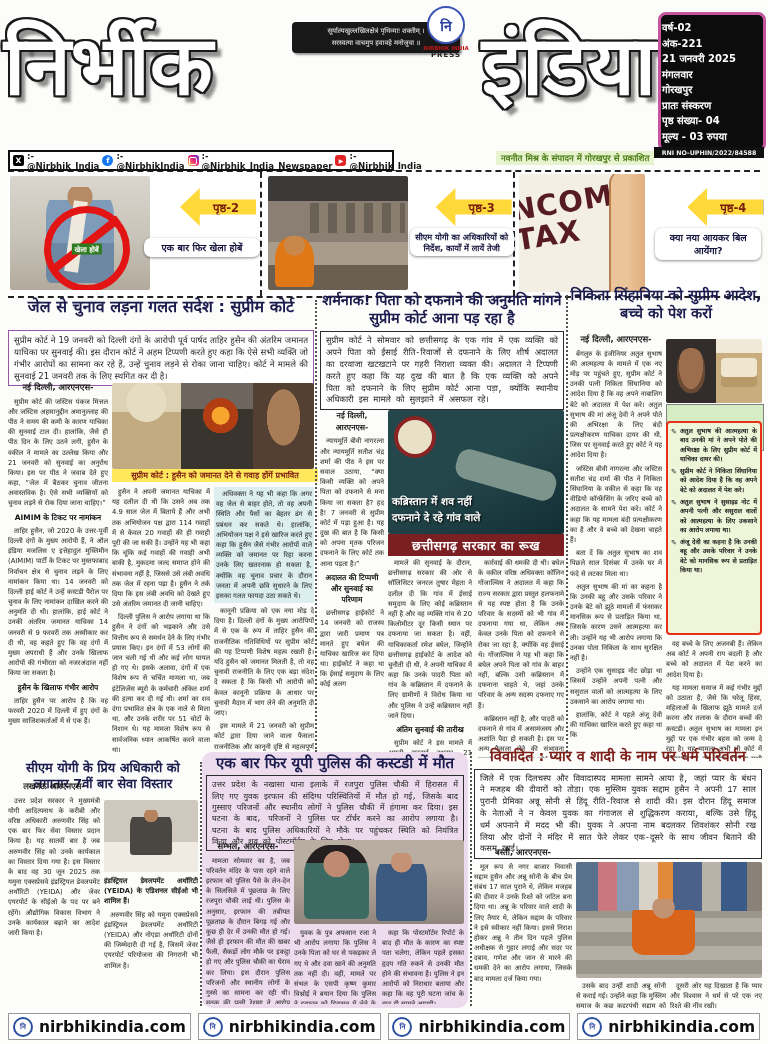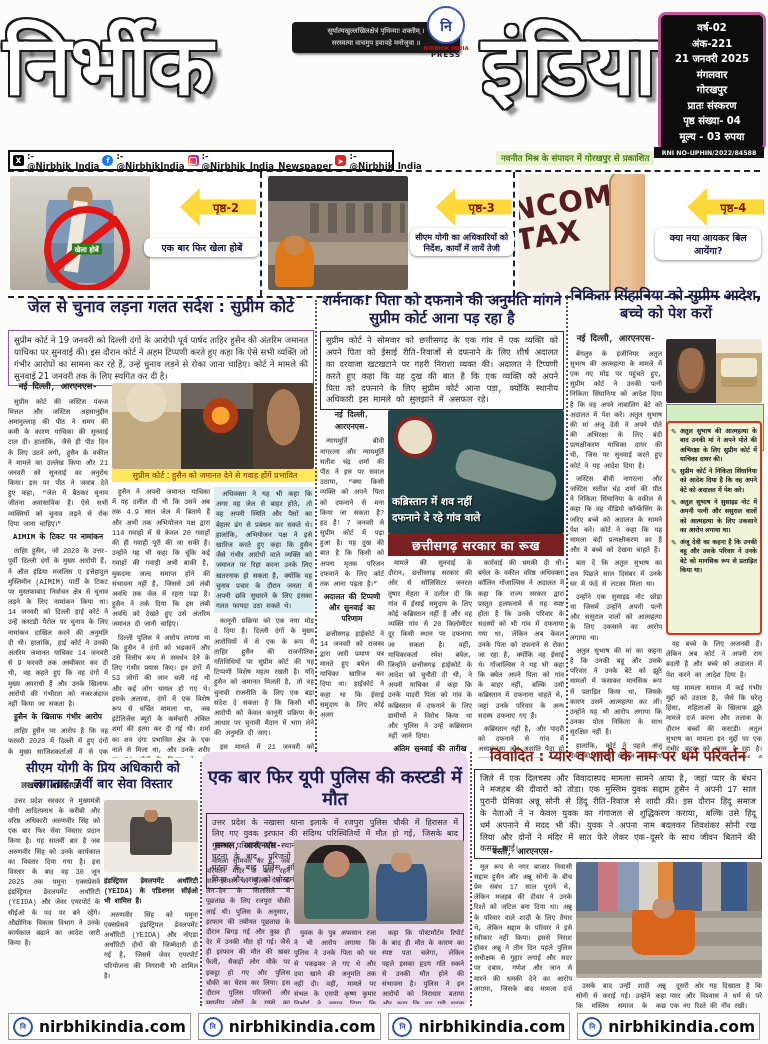--- a/index.html
+++ b/index.html
@@ -12,21 +12,21 @@
                   0 -2px 0 #1a1a1a,0 2px 0 #1a1a1a,-2px 0 0 #1a1a1a,2px 0 0 #1a1a1a,6px 7px 3px rgba(40,40,40,.5);font-family:Liberation Mono, monospace;}
   .shloka{position:absolute;left:292px;top:22px;width:160px;background:#181818;color:#f5f5f5;border-radius:4px;
       font-size:6.8px;line-height:1.7;text-align:center;padding:4px 4px;z-index:3;box-shadow:2px 2px 2px rgba(0,0,0,.4);}
   .press-logo{position:absolute;left:420px;top:6px;width:52px;text-align:center;z-index:3;}
   .press-circle{width:34px;height:34px;margin:0 auto;border-radius:50%;background:#fff;border:2px solid #3a55b4;
       display:flex;align-items:center;justify-content:center;font-weight:bold;color:#2a3fa0;font-size:14px;}
   .press-name{font-size:5.5px;font-weight:bold;color:#c01818;margin-top:1px;}
   .press-sub{font-size:7px;font-weight:bold;color:#222;letter-spacing:1px;}
   .hindi-dainik{position:absolute;left:536px;top:26px;font-size:25px;font-weight:bold;color:#101010;z-index:3;}
   .infobox{position:absolute;left:658px;top:12px;width:100px;background:#0c0c0c;border:3px solid #c4559e;border-radius:8px;
-      color:#fff;text-align:center;font-size:10px;font-weight:bold;line-height:1.55;padding:5px 1px;z-index:3;}
+      color:#fff;font-size:10px;font-weight:bold;line-height:1.55;padding:5px 1px;z-index:3;}
   .rni{position:absolute;left:654px;top:147px;width:110px;background:#101010;color:#eee;font-size:6.3px;font-weight:bold;
       text-align:center;padding:2px 0;z-index:3;}
   
   .social{position:absolute;left:8px;top:150px;width:376px;height:17px;border:2px solid #101010;background:#fff;
       display:flex;align-items:center;gap:3px;padding:0 3px;font-size:8.6px;font-weight:bold;z-index:4;}
   .ic{width:11px;height:11px;display:inline-flex;align-items:center;justify-content:center;color:#fff;
       font-size:7.5px;font-weight:bold;flex:none;}
   .ic-x{background:#000;border-radius:2px;}
   .ic-f{background:#1877f2;border-radius:50%;}
   .ic-ig{background:linear-gradient(45deg,#f9ce34,#ee2a7b,#6228d7);border-radius:3px;}
@@ -102,26 +102,26 @@
                  #e08a3a 44% 52%,#4a628a 52% 68%,#b8b2a8 68% 78%,#3a5a88 78% 92%,#8a8276 92% 100%);}
   .ph-ritual::after{content:"";position:absolute;left:30%;top:32%;width:34%;height:48%;border-radius:30% 30% 18% 18%;
       background:radial-gradient(circle at 50% 15%,#c29372 0 19%,rgba(0,0,0,0) 20%),
                  linear-gradient(180deg,rgba(0,0,0,0) 0 19%,#d9641a 19% 100%);}
   
   .headline{font-weight:bold;color:#1b1b4e;text-align:center;line-height:1.22;}
   .headline.red{color:#7c1d18;}
   .leadbox{border:1.5px solid #9a55a8;padding:3px 5px;font-size:8.5px;line-height:1.42;text-align:justify;
       color:#262626;font-weight:500;background:#fff;}
   .leadbox.dark{border:1.7px solid #2c2c2c;font-family:Liberation Mono, monospace;}
-  .bodycol{position:absolute;font-size:6.8px;line-height:1.5;text-align:justify;color:#1d1d1d;overflow:hidden;font-family:Liberation Mono, monospace;}
+  .bodycol{position:absolute;font-size:6.8px;line-height:1.5;text-align:justify;color:#1d1d1d;overflow:hidden;}
   .bodycol p{margin:0 0 3px;text-indent:6px;}
   .dateline{font-weight:bold;font-size:8.4px;text-align:center;margin:1px 0 2px;text-indent:0 !important;}
   .subhead{font-weight:bold;font-size:7.4px;text-align:center;margin:2px 0;text-indent:0 !important;color:#101010;}
   .shaded{background:#dceef0;padding:2px 2px;}
-  .cap-yellow{position:absolute;background:#ffe85c;color:#7c1a10;font-weight:normal;font-size:8px;text-align:center;
+  .cap-yellow{position:absolute;background:#ffe85c;color:#7c1a10;font-weight:bold;font-size:8px;text-align:center;
       padding:1.5px 2px;line-height:1.2;}
   .cap-green{position:absolute;background:#d6ecc3;border:1px solid #808080;font-weight:bold;font-size:8.4px;
       padding:17px 0;color:#111;}
   .band{position:absolute;background:#7a2022;color:#fff;font-weight:bold;font-size:12.5px;text-align:center;
       padding:2.5px 0;letter-spacing:.5px;}
   .points{position:absolute;border:2.5px solid #e63018;background:#eef5d9;border-radius:4px;padding:4px 3px;
       overflow:hidden;box-sizing:border-box;}
   .points .pt{display:flex;gap:3px;font-size:6.4px;line-height:1.45;font-weight:600;text-align:justify;margin-bottom:3px;}
   .points .pt .mk{flex:none;font-size:7px;}
   .dotsep{position:absolute;border-left:2px dotted #555;width:0;}
@@ -270,22 +270,22 @@
 
   <div class="dotsep" style="left:566px;top:295px;height:457px"></div>
 
   <div style="position:absolute;left:570px;top:287px;width:192px;height:471px">
     <div class="headline" style="font-size:14.5px">निकिता सिंहानिया को सुप्रीम आदेश, बच्चे को पेश करों</div>
     <div class="bodycol" style="left:0;top:46px;width:92px;height:425px">
       <p class="dateline">नई दिल्ली, आरएनएस-</p>
       <p>बेंगलुरु के इंजीनियर अतुल सुभाष की आत्महत्या के मामले में एक नए मोड़ पर पहुंचते हुए, सुप्रीम कोर्ट ने उनकी पत्नी निकिता सिंघानिया को आदेश दिया है कि वह अपने नाबालिग बेटे को अदालत में पेश करे। अतुल सुभाष की मां अंजू देवी ने अपने पोते की अभिरक्षा के लिए बंदी प्रत्यक्षीकरण याचिका दायर की थी, जिस पर सुनवाई करते हुए कोर्ट ने यह आदेश दिया है।</p>
       <p>जस्टिस बीवी नागरत्ना और जस्टिस सतीश चंद्र शर्मा की पीठ ने निकिता सिंघानिया के वकील से कहा कि वह वीडियो कॉन्फ्रेंसिंग के जरिए बच्चे को अदालत के सामने पेश करे। कोर्ट ने कहा कि यह मामला बंदी प्रत्यक्षीकरण का है और वे बच्चे को देखना चाहते हैं।</p>
       <p>बता दें कि अतुल सुभाष का शव पिछले साल दिसंबर में उनके घर में फंदे से लटका मिला था।</p>
+      <p>अतुल सुभाष की मां का कहना है कि उनकी बहू और उसके परिवार ने उनके बेटे को झूठे मामलों में फंसाकर मानसिक रूप से प्रताड़ित किया था, जिसके कारण उसने आत्महत्या कर ली। उन्होंने यह भी आरोप लगाया कि उनका पोता निकिता के साथ सुरक्षित नहीं है।</p>
       <p>उन्होंने एक सुसाइड नोट छोड़ा था जिसमें उन्होंने अपनी पत्नी और ससुराल वालों को आत्महत्या के लिए उकसाने का आरोप लगाया था।</p>
-      <p>अतुल सुभाष की मां का कहना है कि उनकी बहू और उसके परिवार ने उनके बेटे को झूठे मामलों में फंसाकर मानसिक रूप से प्रताड़ित किया था, जिसके कारण उसने आत्महत्या कर ली। उन्होंने यह भी आरोप लगाया कि उनका पोता निकिता के साथ सुरक्षित नहीं है।</p>
       <p>हालांकि, कोर्ट ने पहले अंजू देवी की याचिका खारिज करते हुए कहा था कि</p>
     </div>
     <div class="ph" style="left:96px;top:52px;width:96px;height:64px">
       <div class="seg ph-nface" style="width:52%;position:relative"></div>
       <div class="seg ph-ncourt" style="width:48%;position:relative"></div>
     </div>
     <div class="cap-green" style="left:96px;top:117px;width:96px">मुकदमें के मुख्य बिन्दू</div>
     <div class="points" style="left:96px;top:134px;width:96px;height:214px">
       <div class="pt">
           <span class="mk">✎</span>
@@ -319,21 +319,21 @@
     <div class="ph ph-yeida" style="left:96px;top:40px;width:94px;height:72px"></div>
     <div class="bodycol" style="left:96px;top:116px;width:94px;height:132px">
       <p style="font-weight:600;text-indent:0">इंडस्ट्रियल डेवलपमेंट अथॉरिटी (YEIDA) के एडिशनल सीईओ भी शामिल हैं।</p>
       <p>अरुणवीर सिंह को यमुना एक्सप्रेसवे इंडस्ट्रियल डेवलपमेंट अथॉरिटी (YEIDA) और नोएडा अथॉरिटी दोनों की जिम्मेदारी दी गई है, जिसमें जेवर एयरपोर्ट परियोजना की निगरानी भी शामिल है।</p>
     </div>
   </div>
 
   <div class="dotsep" style="left:200px;top:762px;height:244px"></div>
 
   <div class="custody-bg" style="left:202px;top:752px;width:266px;height:256px">
-    <div class="headline" style="font-size:18px;padding-top:14px">एक बार फिर यूपी पुलिस की कस्टडी में मौत</div>
+    <div class="headline" style="font-size:15px;padding-top:2px">एक बार फिर यूपी पुलिस की कस्टडी में मौत</div>
     <div class="leadbox dark" style="margin:3px 4px 0;font-size:8px;background:transparent">उत्तर प्रदेश के नखासा थाना इलाके में रजपुरा पुलिस चौकी में हिरासत में लिए गए युवक इरफान की संदिग्ध परिस्थितियों में मौत हो गई, जिसके बाद गुस्साए परिजनों और स्थानीय लोगों ने पुलिस चौकी में हंगामा कर दिया। इस घटना के बाद, परिजनों ने पुलिस पर टॉर्चर करने का आरोप लगाया है। घटना के बाद पुलिस अधिकारियों ने मौके पर पहुंचकर स्थिति को नियंत्रित किया और शव को पोस्टमॉर्टम के लिए भेजा।</div>
     <div class="bodycol" style="left:4px;top:88px;width:84px;height:164px">
       <p class="dateline">सम्भल, आरएनएस-</p>
       <p>मामला सोमवार का है, जब परिवर्तन मंदिर के पास रहने वाले इरफान को पुलिस पैसे के लेन-देन के सिलसिले में पूछताछ के लिए रजपुरा चौकी लाई थी। पुलिस के अनुसार, इरफान की तबीयत पूछताछ के दौरान बिगड़ गई और कुछ ही देर में उनकी मौत हो गई। जैसे ही इरफान की मौत की खबर फैली, सैकड़ों लोग मौके पर इकट्ठा हो गए और पुलिस चौकी का घेराव कर लिया। इस दौरान पुलिस परिजनों और स्थानीय लोगों के गुस्से का सामना कर रही थी। मृतक की पत्नी रेशमा ने आरोप लगाया कि पुलिस ने इरफान को जबरदस्ती हिरासत में लिया और उन्हें दवा तक नहीं खाने दी, जबकि इरफान बीमार थे और उनका मुरादाबाद में जांच की हड्डी का ऑपरेशन हुआ था।</p>
     </div>
     <div class="ph ph-crowd" style="left:92px;top:88px;width:170px;height:84px"></div>
     <div class="bodycol" style="left:92px;top:176px;width:82px;height:76px">
       <p>युवक के पुत्र अफसान रजा ने भी आरोप लगाया कि पुलिस ने उनके पिता को घर से पकड़कर ले गए थे और दवा खाने की अनुमति तक नहीं दी। वहीं, मामले पर संभल के एसपी कृष्ण कुमार विश्नोई ने बयान दिया कि पुलिस ने इरफान को हिरासत में लेने के बाद उसे दवा दी थी। उन्होंने बताया कि इरफान को लोगों ने दर्द होने पर तुरंत अस्पताल भेजा गया,</p>
     </div>
     <div class="bodycol" style="left:180px;top:176px;width:82px;height:76px">

